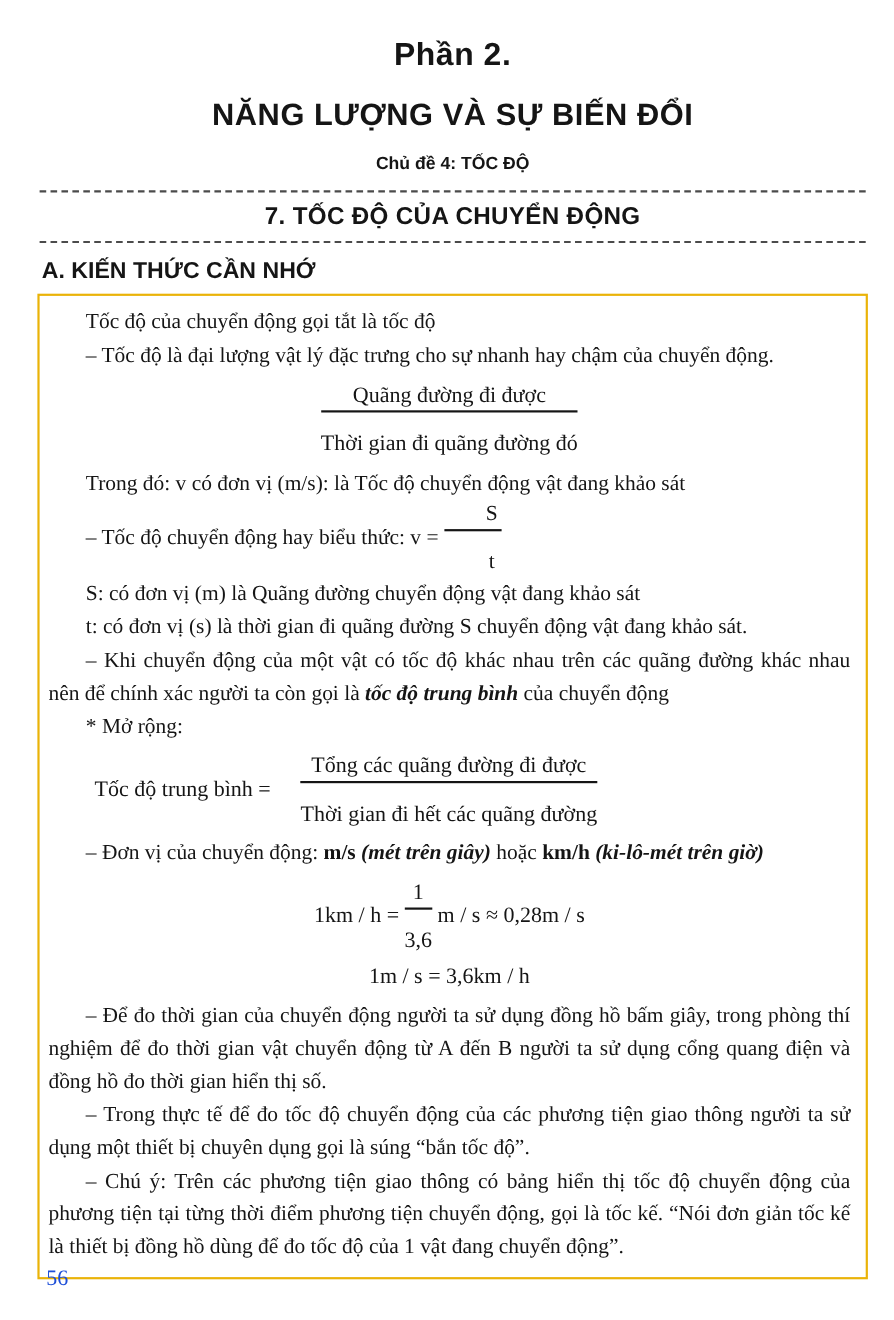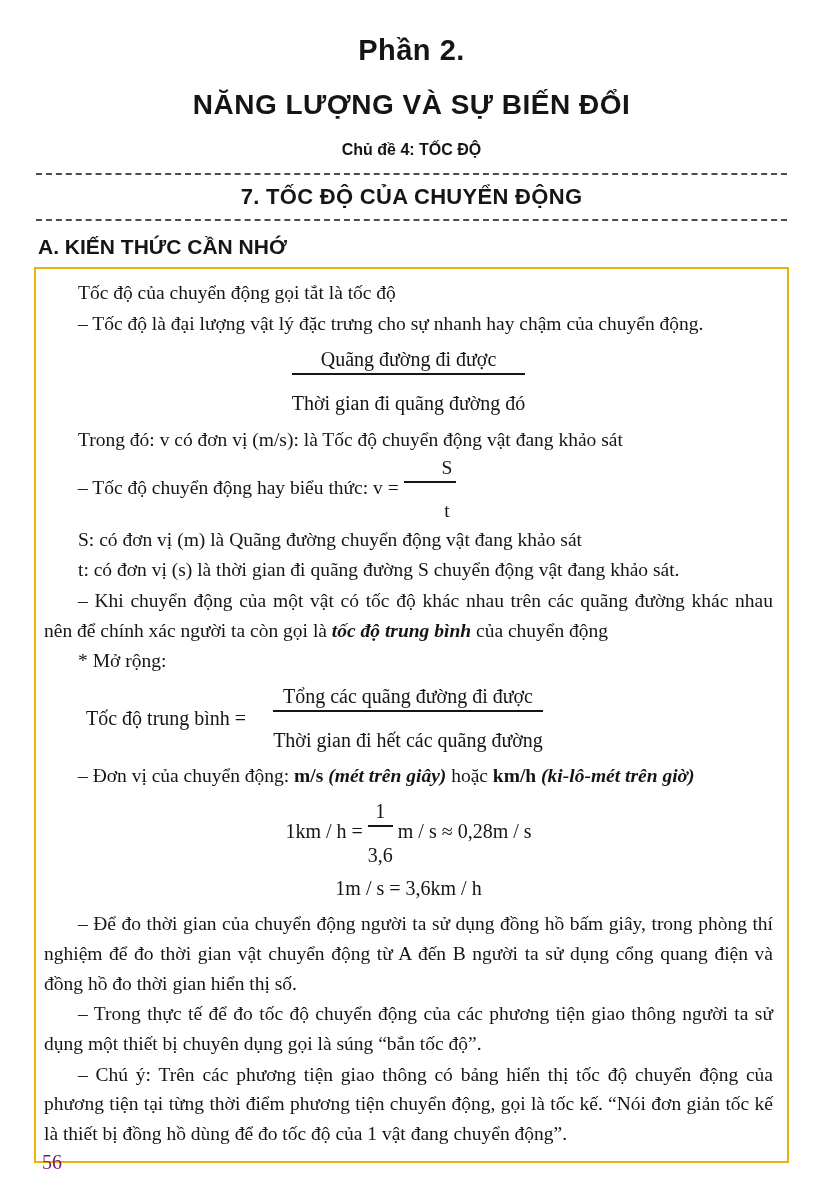--- a/index.html
+++ b/index.html
@@ -41,21 +41,21 @@
   .frac { display:inline-block; vertical-align:middle; text-align:center; line-height:1.25; }
   .frac .num { display:block; border-bottom:2px solid #151515; padding:0 8px 1px; }
   .frac .den { display:block; padding-top:16px; }
   .frac.small .num { padding:0 4px 1px; }
 
   .avg-line {
     display:flex; align-items:center; gap:27px;
     padding-left:42px; margin:8px 0; font-size:20px;
   }
 
-  .pagenum { position:absolute; left:42px; bottom:26px; font-size:20px; color:#701a75; }
+  .pagenum { position:absolute; left:42px; bottom:26px; font-size:20px; color:#1d4ed8; }
 </style>
 </head>
 <body>
 
 <div class="page">
 
   <div class="h-sans part-label">Phần 2.</div>
   <div class="h-sans part-title">NĂNG LƯỢNG VÀ SỰ BIẾN ĐỔI</div>
   <div class="h-sans topic-title">Chủ đề 4: TỐC ĐỘ</div>
 

